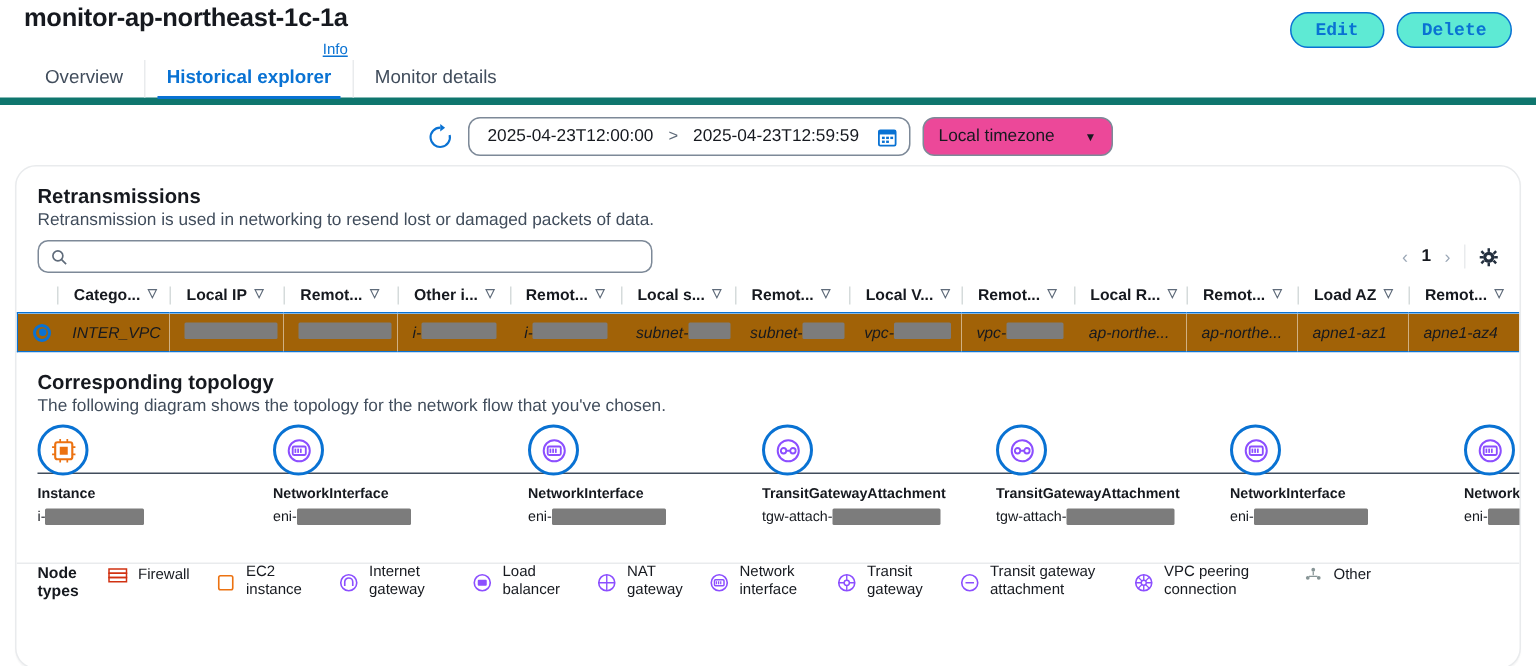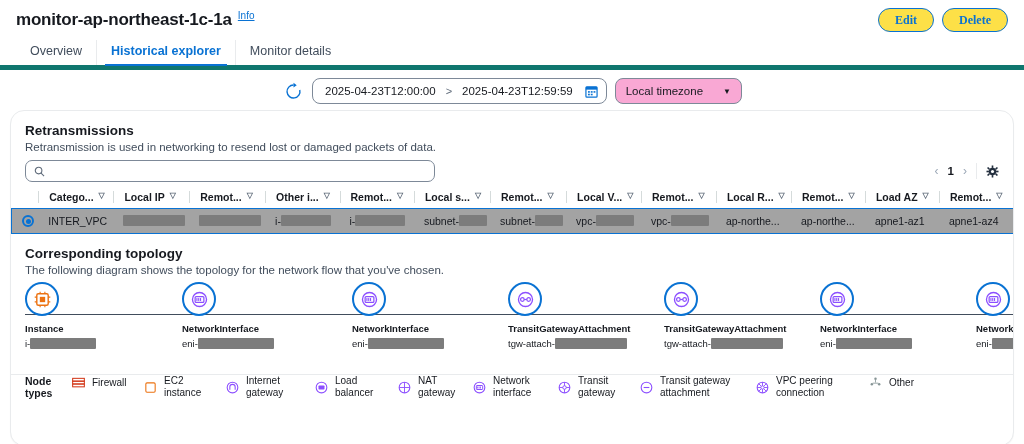--- a/index.html
+++ b/index.html
@@ -10,29 +10,29 @@
     color: #16191f;
     overflow: hidden;
   }
   .page { position: relative; width: 1024px; height: 444px; }
 
   
   .header-row {
     display: flex; align-items: center; justify-content: space-between;
     padding: 8px 16px 0 16px; height: 32px;
   }
-  .title-wrap { display: flex; align-items: flex-start; gap: 6px; }
+  .title-wrap { display: flex; align-items: flex-end; gap: 6px; flex-direction: column; }
   .page-title { font-size: 17px; font-weight: bold; letter-spacing: -0.2px; color: #16191f; }
   .info-link { font-size: 10px; color: #0972d3; text-decoration: underline; }
   .header-actions { display: flex; gap: 8px; }
   .btn-outline {
-    border: 1px solid #0972d3; color: #0972d3; background: #fde047;
+    border: 1px solid #0972d3; color: #0972d3; background: #5eead4;
     border-radius: 16px; font-size: 12px; font-weight: bold;
     padding: 4px 16px; cursor: pointer; line-height: 14px;
-    font-family: Liberation Serif, serif;
+    font-family: Liberation Mono, monospace;
   }
 
   
   .tabs { display: flex; align-items: flex-end; padding: 0 16px; height: 30px;
           border-bottom: 5px solid #0f766e; margin-top: 8px; }
   .tab {
     font-size: 12.5px; color: #414d5c; padding: 4px 14px 7px 14px;
     cursor: pointer; position: relative; white-space: nowrap;
   }
   .tab + .tab { border-left: 1px solid #e9ebed; }
@@ -55,21 +55,21 @@
     display: flex; align-items: center; gap: 10px;
     border: 1px solid #7d8998; border-radius: 8px;
     padding: 3px 8px 3px 12px; background: #fff; height: 26px;
   }
   .range-text { font-size: 11.5px; color: #16191f; }
   .range-sep { font-size: 11px; color: #5f6b7a; }
   .cal-icon { margin-left: 2px; cursor: pointer; display:flex; }
   .tz-box {
     display: flex; align-items: center; gap: 20px;
     border: 1px solid #7d8998; border-radius: 8px;
-    padding: 3px 10px; background: #f9a8d4; height: 26px; cursor: pointer;
+    padding: 3px 10px; background: #ec4899; height: 26px; cursor: pointer;
   }
   .tz-text { font-size: 11.5px; color: #16191f; }
   .caret { font-size: 8px; color: #16191f; }
 
   
   .card {
     margin: 0 10px; border: 1px solid #e9ebed; border-radius: 14px;
     background: #fff; height: 336px; overflow: hidden;
     box-shadow: 0 1px 1px rgba(0,0,0,0.04);
   }
@@ -98,21 +98,21 @@
   table { border-collapse: collapse; table-layout: fixed; }
   th {
     font-size: 10.5px; font-weight: bold; color: #16191f; text-align: left;
     padding: 3px 0 5px 0; white-space: nowrap; vertical-align: bottom;
   }
   th .th-in { display: flex; align-items: flex-start; gap: 5px; padding-left: 10px;
               border-left: 1px solid #d5dbdb; }
   th.first .th-in { border-left: 1px solid #d5dbdb; }
   th.sel .th-in { border-left: 0; }
   .sort-ic { color: #5f6b7a; font-size: 8px; }
-  tbody tr.selected { background: #a3a3a3; }
+  tbody tr.selected { background: #a16207; font-style: italic; }
   tbody tr.selected td { border-top: 1px solid #0972d3; border-bottom: 1px solid #0972d3; }
   tbody tr.selected td:first-child { border-left: 1px solid #0972d3; }
   td { padding: 6px 0 6px 10px; font-size: 10.5px; color: #16191f;
        white-space: nowrap; overflow: hidden; }
   .radio-outer {
     width: 12px; height: 12px; border-radius: 50%; border: 2px solid #0972d3;
     display: flex; align-items: center; justify-content: center; cursor: pointer;
   }
   .radio-dot { width: 5px; height: 5px; border-radius: 50%; background: #0972d3; }
   .redact { display: inline-block; height: 11px; background: #7c7c7c;

